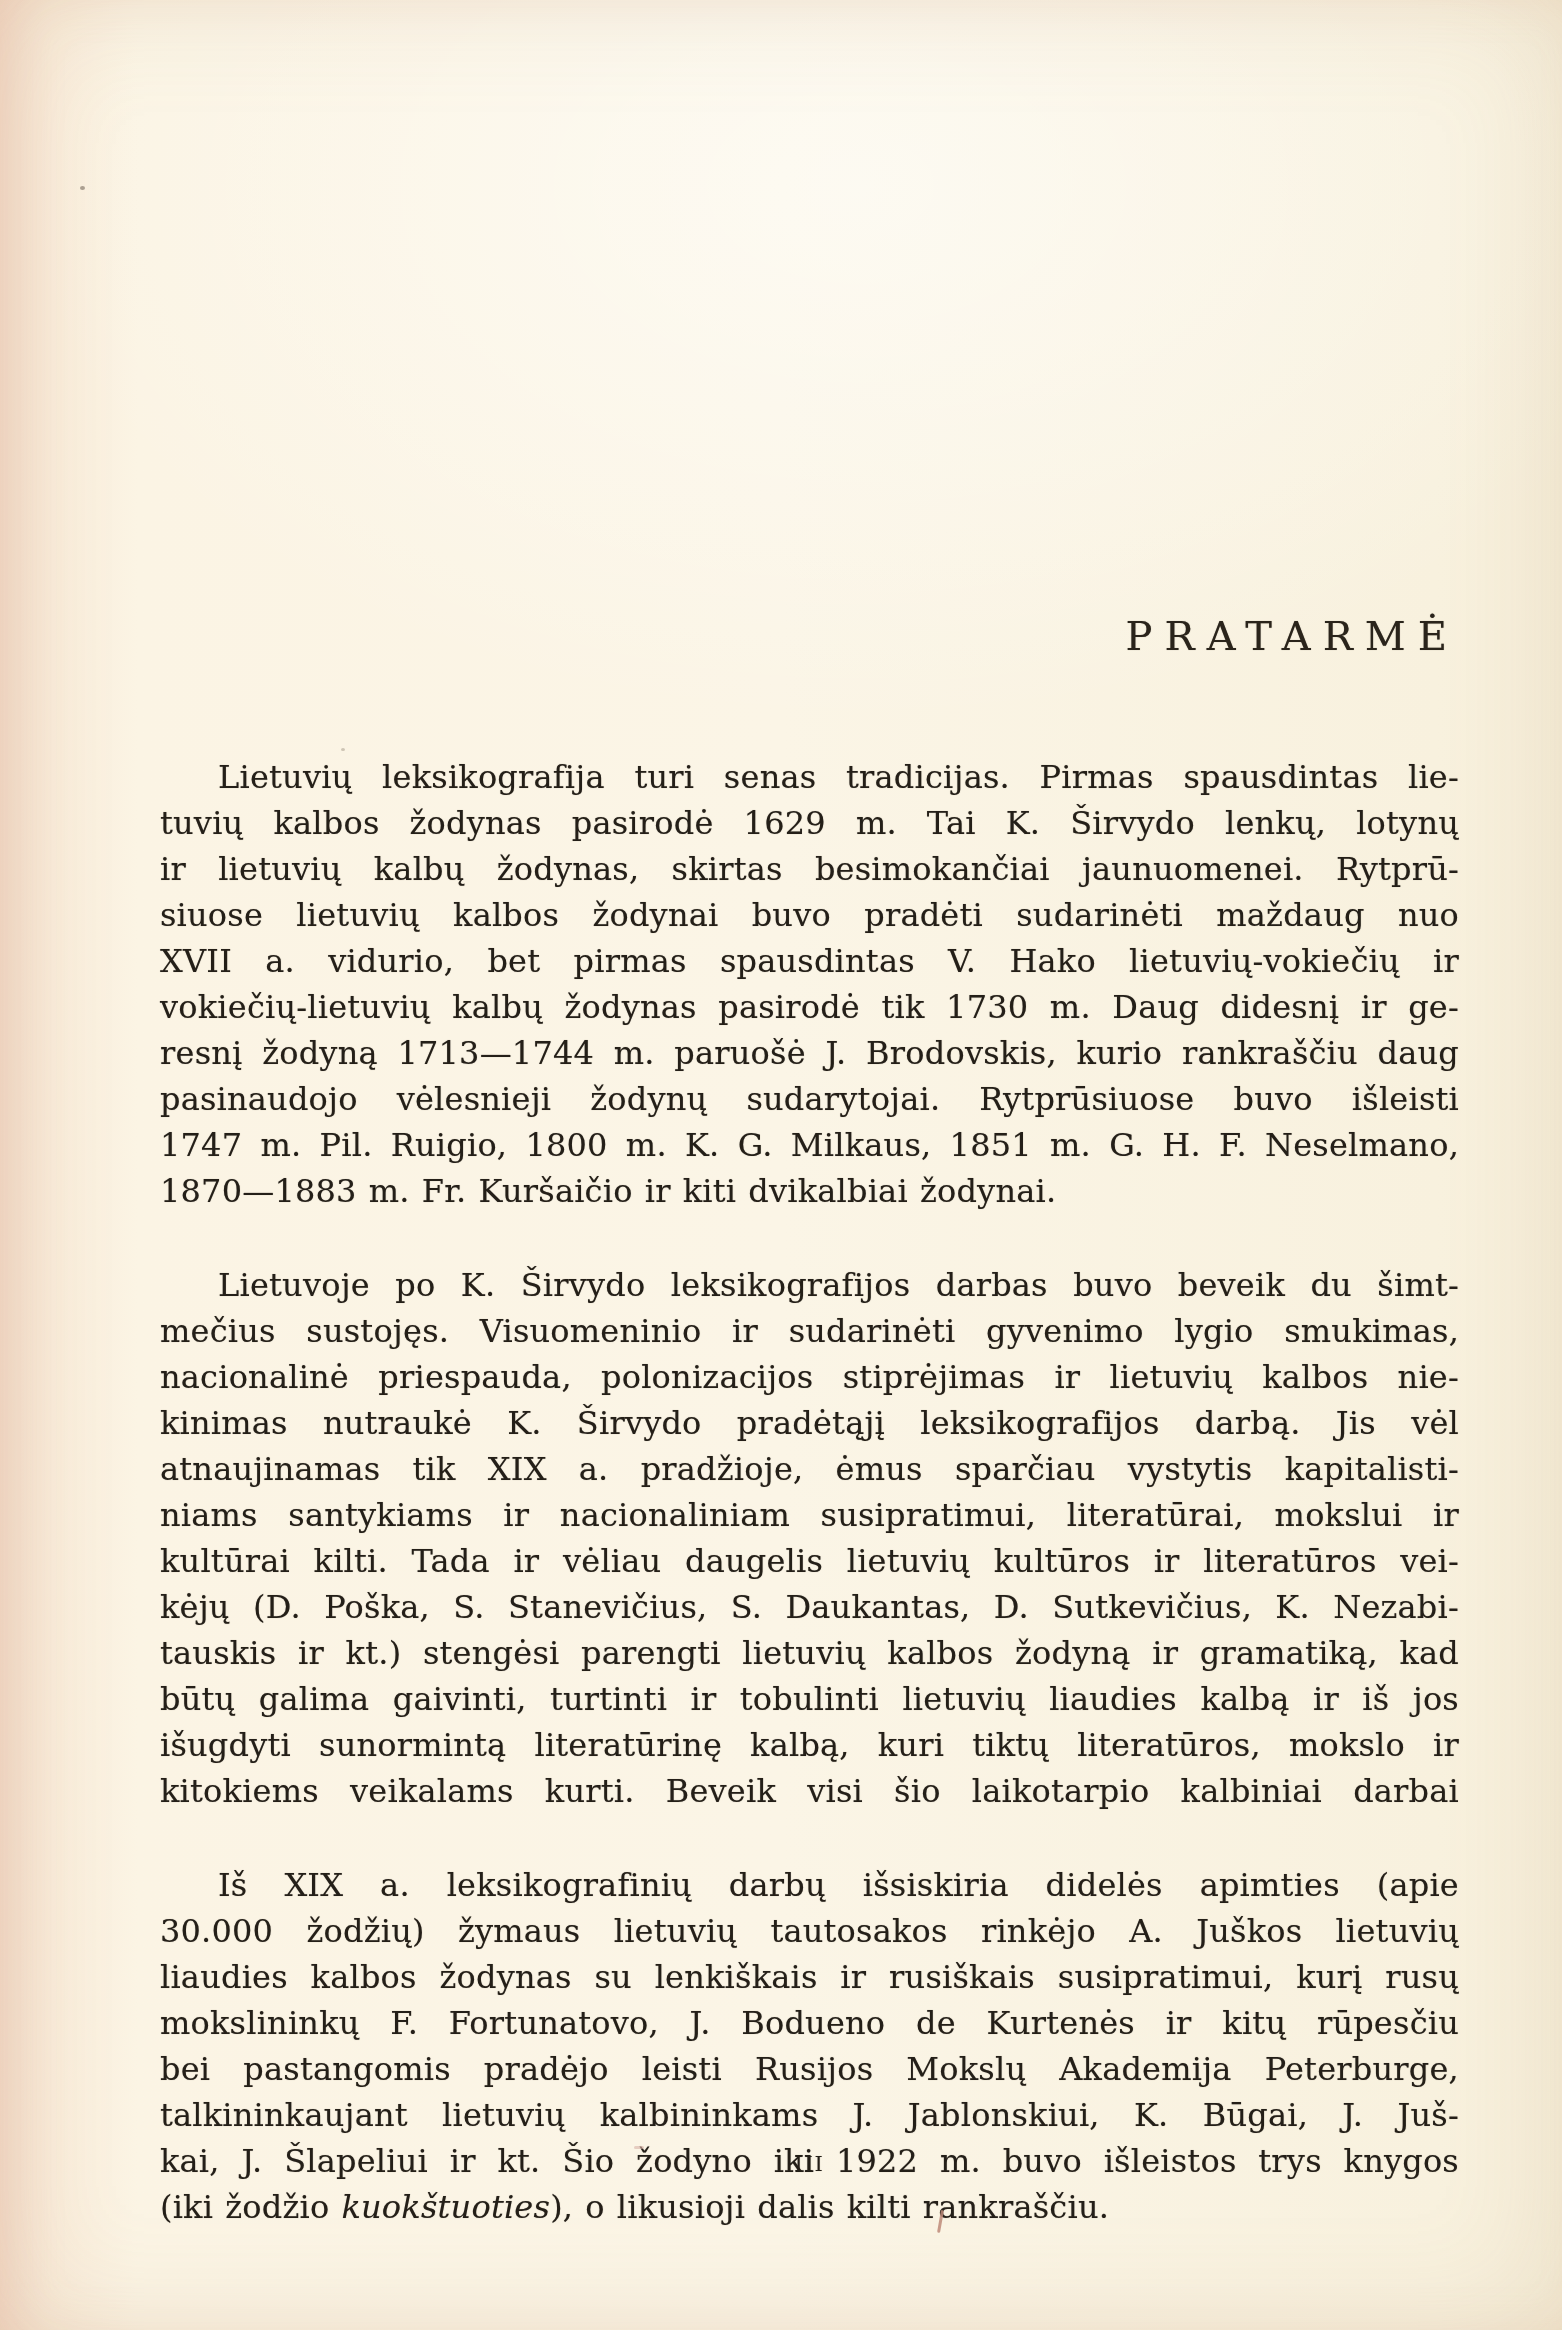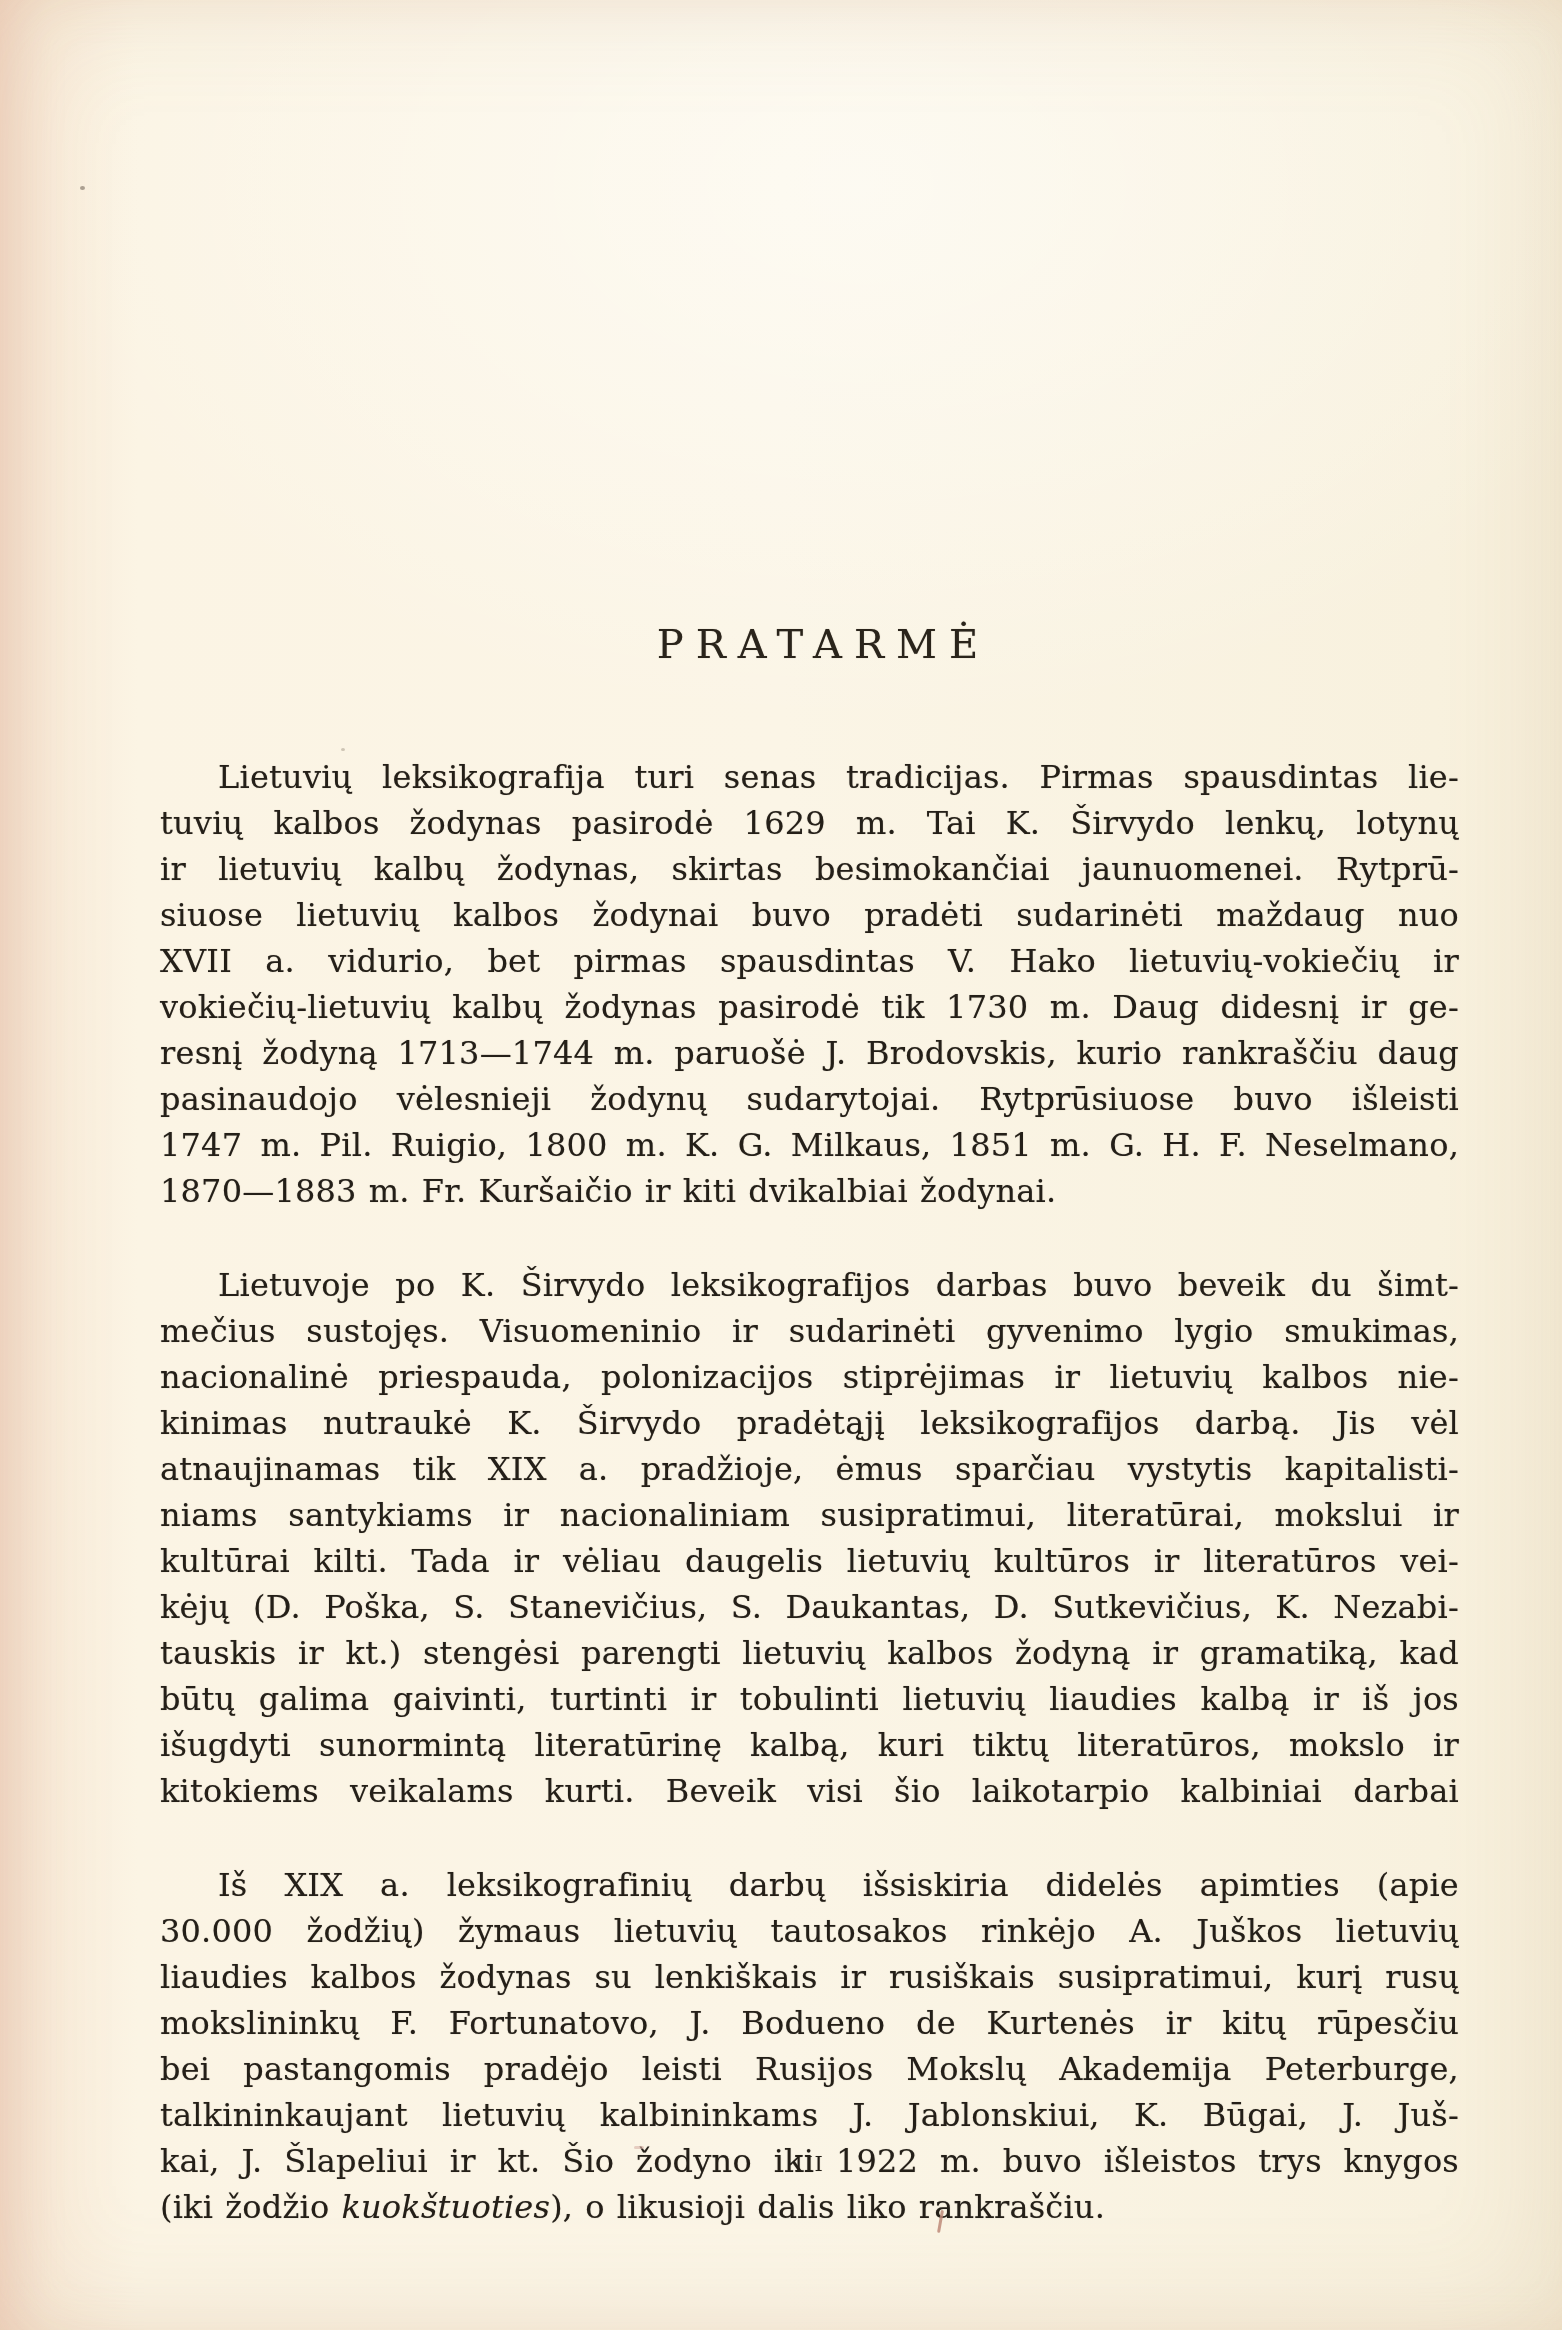--- a/index.html
+++ b/index.html
@@ -12,25 +12,25 @@
       linear-gradient(90deg, #f6e2d2 0px, #f9ecda 52px, #fbf4e4 137px, #fbf5e6 50%, #f8f1de 92%, #f6eed9 100%),
       #faf4e5;
     box-shadow: inset 0 0 120px rgba(180,150,110,0.16), inset 22.3px 0 60px -17px rgba(225,150,110,0.22);
     overflow:hidden;
     font-family:"DejaVu Serif","Liberation Serif",serif;
     color:#241f18;
   }
   .title{
     position:absolute;
     top:612px;left:160px;width:1299px;
-    margin:8px;
+    margin:0;
     font-size:40px;
     font-weight:500;
     letter-spacing:0.30em;
-    text-align:center;
+    text-align:right;
     text-indent:0.30em; 
     line-height:48px;
     color:#2a241b;
     text-shadow:0 0 0.9px rgba(40,32,20,0.45);
   }
   .body{
     position:absolute;
     top:706px;left:160px;width:1299px;
     font-size:32px;
     line-height:46px;
@@ -108,21 +108,21 @@
     </p>
 
     <p class="para">
       <span class="line indent">Iš XIX a. leksikografinių darbų išsiskiria didelės apimties (apie</span>
       <span class="line">30.000 žodžių) žymaus lietuvių tautosakos rinkėjo A. Juškos lietuvių</span>
       <span class="line">liaudies kalbos žodynas su lenkiškais ir rusiškais susipratimui, kurį rusų</span>
       <span class="line">mokslininkų F. Fortunatovo, J. Bodueno de Kurtenės ir kitų rūpesčiu</span>
       <span class="line">bei pastangomis pradėjo leisti Rusijos Mokslų Akademija Peterburge,</span>
       <span class="line">talkininkaujant lietuvių kalbininkams J. Jablonskiui, K. Būgai, J. Juš-</span>
       <span class="line">kai, J. Šlapeliui ir kt. Šio žodyno iki 1922 m. buvo išleistos trys knygos</span>
-      <span class="line end"><span>(iki žodžio </span><span class="ital">kuokštuoties</span><span>), o likusioji dalis liko rankraščiu.</span></span>
+      <span class="line end"><span>(iki žodžio </span><span class="ital">kuokštuoties</span><span>), o likusioji dalis kilti rankraščiu.</span></span>
     </p>
 
   </div>
 
   <div class="folio">III</div>
 
   <span class="speck a"></span>
   <span class="speck b"></span>
   <span class="speck c"></span>
   <span class="slash"></span>

